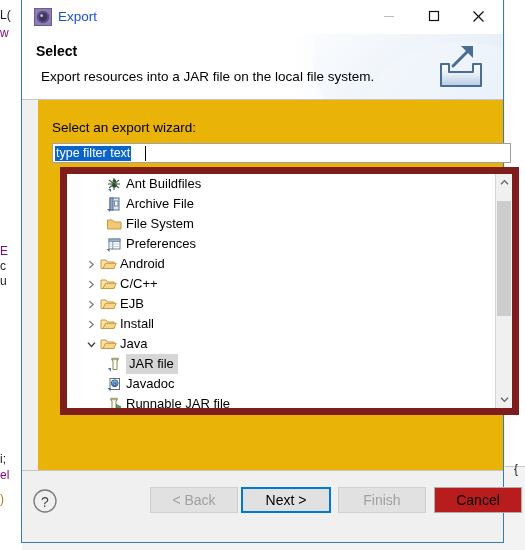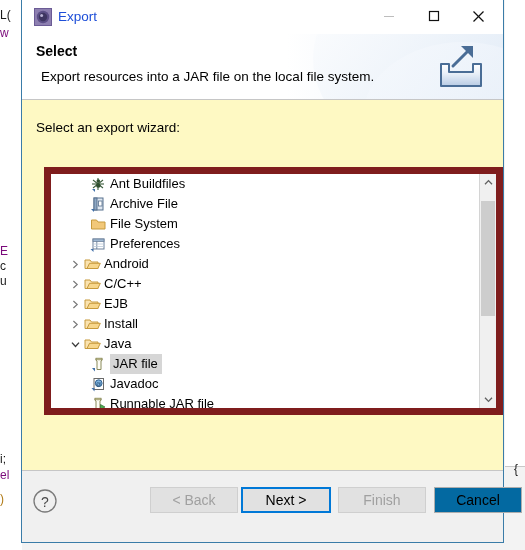--- a/index.html
+++ b/index.html
@@ -140,21 +140,22 @@
     position: absolute;
     left: 0; right: 0; bottom: 0;
     height: 1px;
     background: #c6c6c6;
   }
 
   
   #body {
     position: relative;
     height: 370px;
-    background: #fef9c3;
+    background: #eab308;
+    margin-left: 16px;
   }
   #wizard-label {
     position: absolute;
     left: 2px; top: 20px;
     font-size: 13.5px;
     color: #000000;
   }
   #filter-wrap {
     position: absolute;
     left: 2px; top: 43px;
@@ -283,21 +284,21 @@
     font-family: "Liberation Sans", sans-serif;
     display: flex;
     align-items: center;
     justify-content: center;
     box-sizing: border-box;
     background: #e1e1e1;
     border: 1px solid #cfcfcf;
     color: #a0a0a0;
   }
   .dbtn.enabled {
-    background: #0369a1;
+    background: #b91c1c;
     border: 1px solid #adadad;
     color: #000000;
   }
   .dbtn.focus {
     background: #e1e1e1;
     border: 2px solid #0078d7;
     color: #000000;
   }
   #btn-back   { left: 128px;  width: 88px; }
   #btn-next   { left: 219px;  width: 90px; }
@@ -375,20 +376,24 @@
       </svg>
     </div>
     <div id="header-rule"></div>
   </div>
 
   <div id="body" style="padding:0 12px;">
     <div style="position:relative;width:100%;height:100%;">
 
       <div id="wizard-label">Select an export wizard:</div>
 
+      <div id="filter-wrap">
+        <span id="filter-text" title="type filter text">type filter text</span>
+        <span id="filter-caret"></span>
+      </div>
 
       <div id="tree-wrap">
         <div id="tree-rows">
             <div class="row child">
               <span class="twisty"></span>
               <span class="ticon">
                 <svg width="17" height="17" viewBox="0 0 17 17">
                   <g stroke="#3b5c3b" stroke-width="1.1" fill="none">
                     <line x1="3" y1="4" x2="13" y2="12"></line>
                     <line x1="13" y1="4" x2="3" y2="12"></line>

